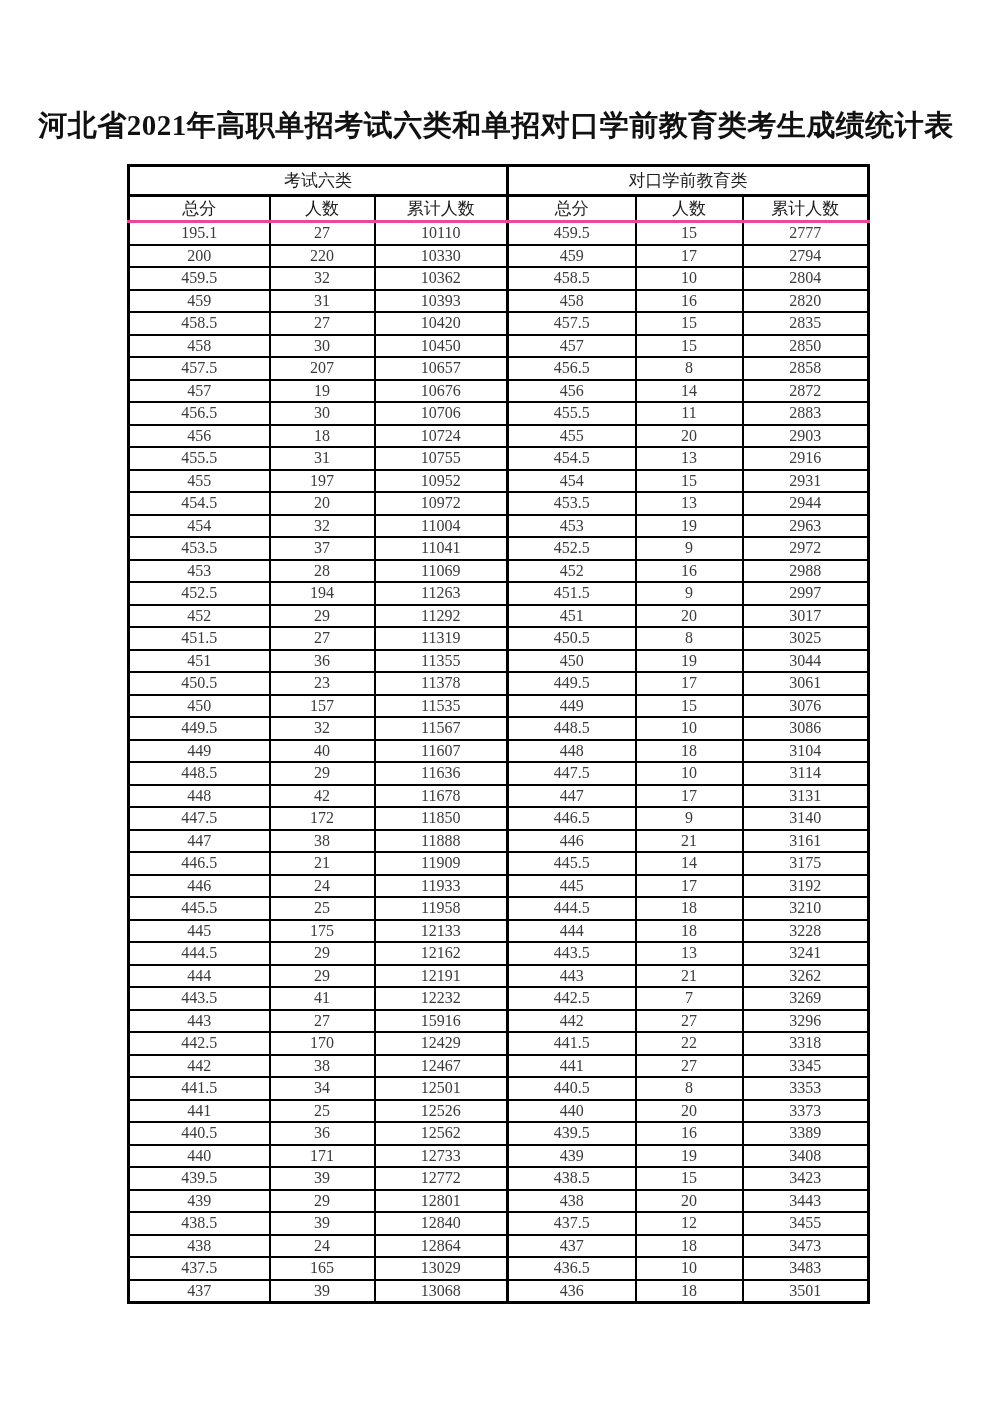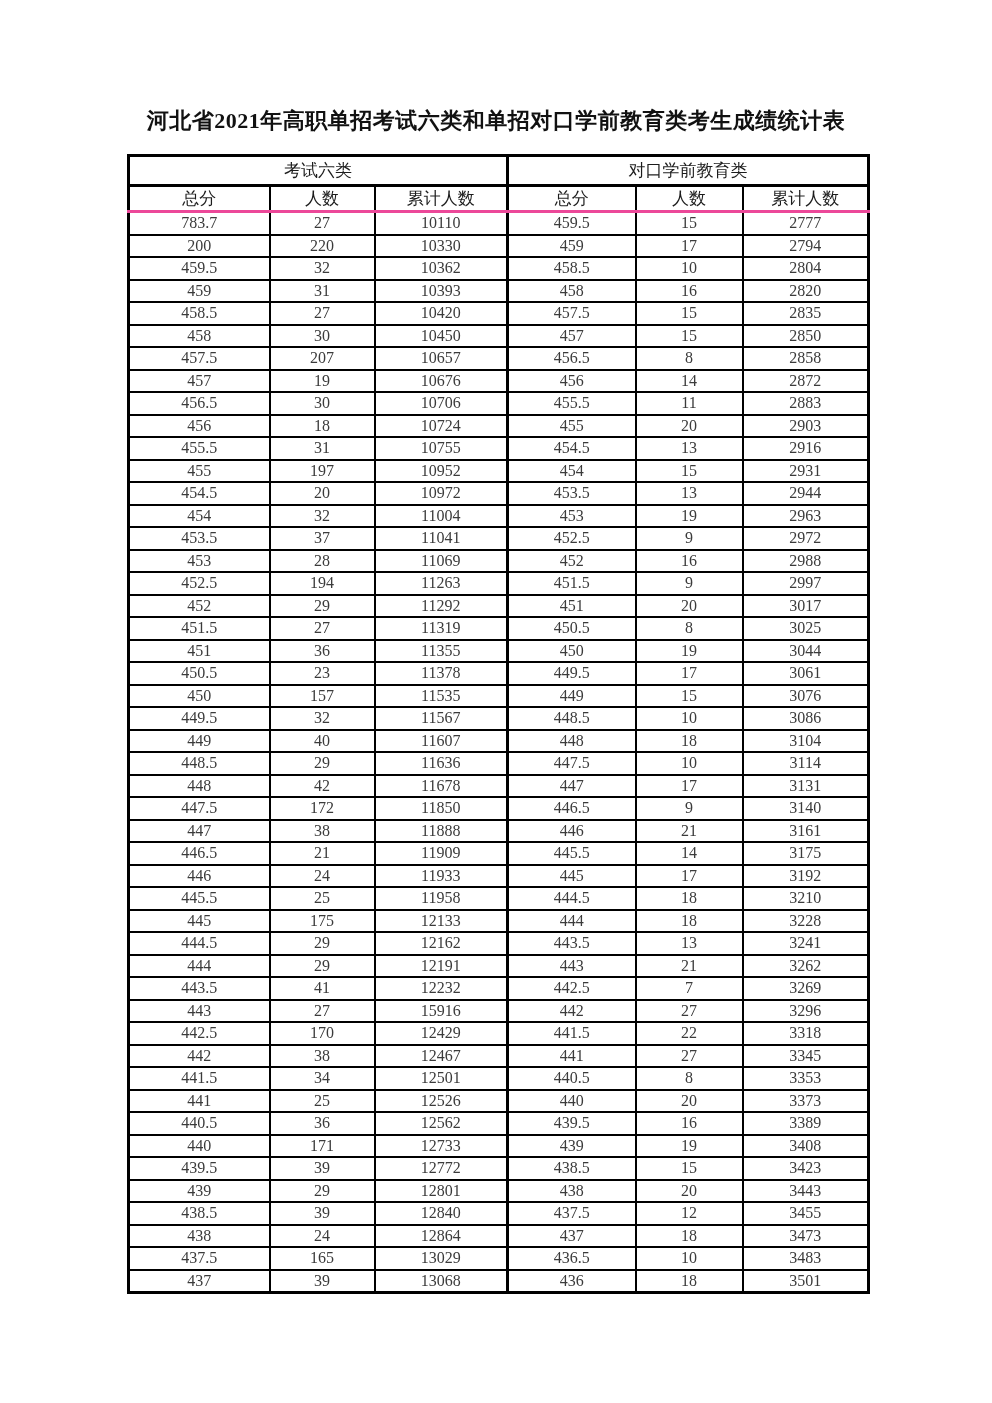--- a/index.html
+++ b/index.html
@@ -17,21 +17,21 @@
   .page {
     width: 992px;
     height: 1403px;
     background: #ffffff;
     overflow: hidden;
   }
   .page-title {
     margin: 0;
     padding-top: 106px;
     text-align: center;
-    font-size: 22px;
+    font-size: 29px;
     font-weight: bold;
     letter-spacing: 0.5px;
     color: #111111;
     font-family: "Liberation Serif", "DejaVu Serif", serif;
   }
   table.score-table {
     border-collapse: collapse;
     table-layout: fixed;
     width: 740px;
     margin: 18px 0 8px 127px;
@@ -102,21 +102,21 @@
           <th>总分</th>
           <th>人数</th>
           <th class="group-split">累计人数</th>
           <th>总分</th>
           <th>人数</th>
           <th>累计人数</th>
         </tr>
     </thead>
     <tbody id="table-body">
         <tr>
-          <td>783.7</td>
+          <td>195.1</td>
           <td>27</td>
           <td class="group-split">10110</td>
           <td>459.5</td>
           <td>15</td>
           <td>2777</td>
         </tr>
         <tr>
           <td>200</td>
           <td>220</td>
           <td class="group-split">10330</td>

